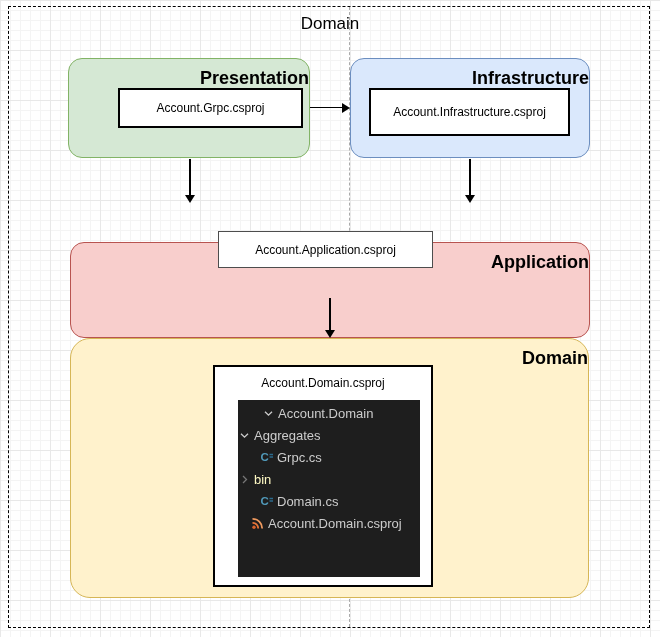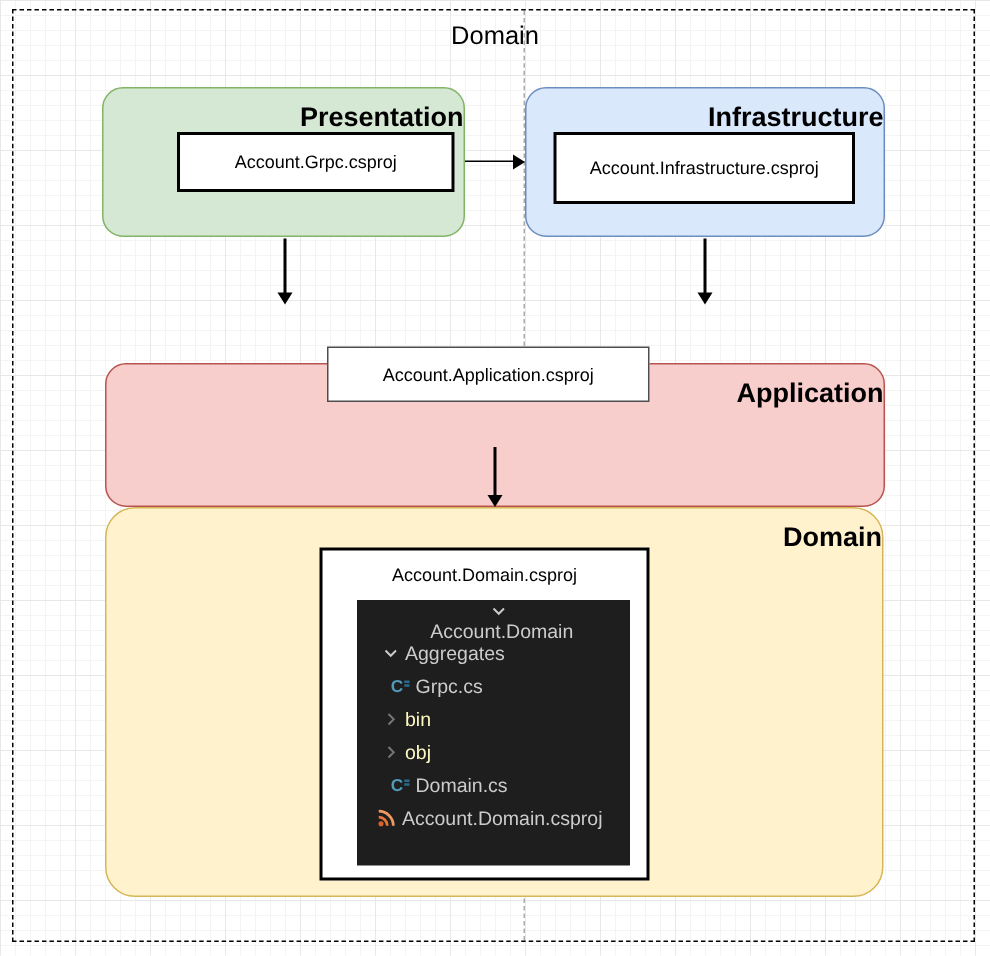--- a/index.html
+++ b/index.html
@@ -89,22 +89,22 @@
     overflow: hidden;
   }
   .tree-row {
     height: 22px; display: flex; align-items: center;
     font-size: 13px; color: #cccccc; white-space: nowrap;
   }
   .tree-row.dim { color: #fef9c3; }
   .tree-row .twisty { display: inline-flex; width: 12px; justify-content: center; flex: none; }
   .tree-row .ficon  { display: inline-flex; width: 15px; justify-content: center; flex: none; margin-right: 3px; }
   .tree-row .lbl { margin-left: 4px; }
-  .ind0 { padding-left: 7px; flex-direction: column; }
-  .ind1 { padding-left: 16px; }
+  .ind0 { padding-left: 24px; }
+  .ind1 { padding-left: 0; }
   .ind2 { padding-left: 21px; }
   .indcs { padding-left: 12px; }
 </style>
 </head>
 <body>
 
 <div class="abs pagebreak"></div>
 <div class="abs frame"></div>
 <div class="abs diagram-title">Domain</div>
 
@@ -180,28 +180,20 @@
 
   <div class="tree-row ind1 dim">
     <span class="twisty">
       <svg width="11" height="11" viewBox="0 0 11 11">
           <path d="M4 2 L7.5 5.5 L4 9" stroke="#767676" stroke-width="1.3" fill="none"></path>
         </svg>
     </span>
     <span class="lbl">bin</span>
   </div>
 
-  <div class="tree-row ind1 dim">
-    <span class="twisty">
-      <svg width="11" height="11" viewBox="0 0 11 11">
-          <path d="M4 2 L7.5 5.5 L4 9" stroke="#767676" stroke-width="1.3" fill="none"></path>
-        </svg>
-    </span>
-    <span class="lbl">obj</span>
-  </div>
 
 
   <div class="tree-row ind2">
     <span class="ficon">
       <svg width="14" height="14" viewBox="0 0 14 14">
         <text x="0.5" y="11" font-family="Liberation Sans, sans-serif" font-size="11.5" font-weight="bold" fill="#519aba">C</text>
         <path d="M9.5 4.5 h3.5 M9.5 7 h3.5" stroke="#2b6a8c" stroke-width="1.6"></path>
       </svg>
     </span>
     <span>Domain.cs</span>

